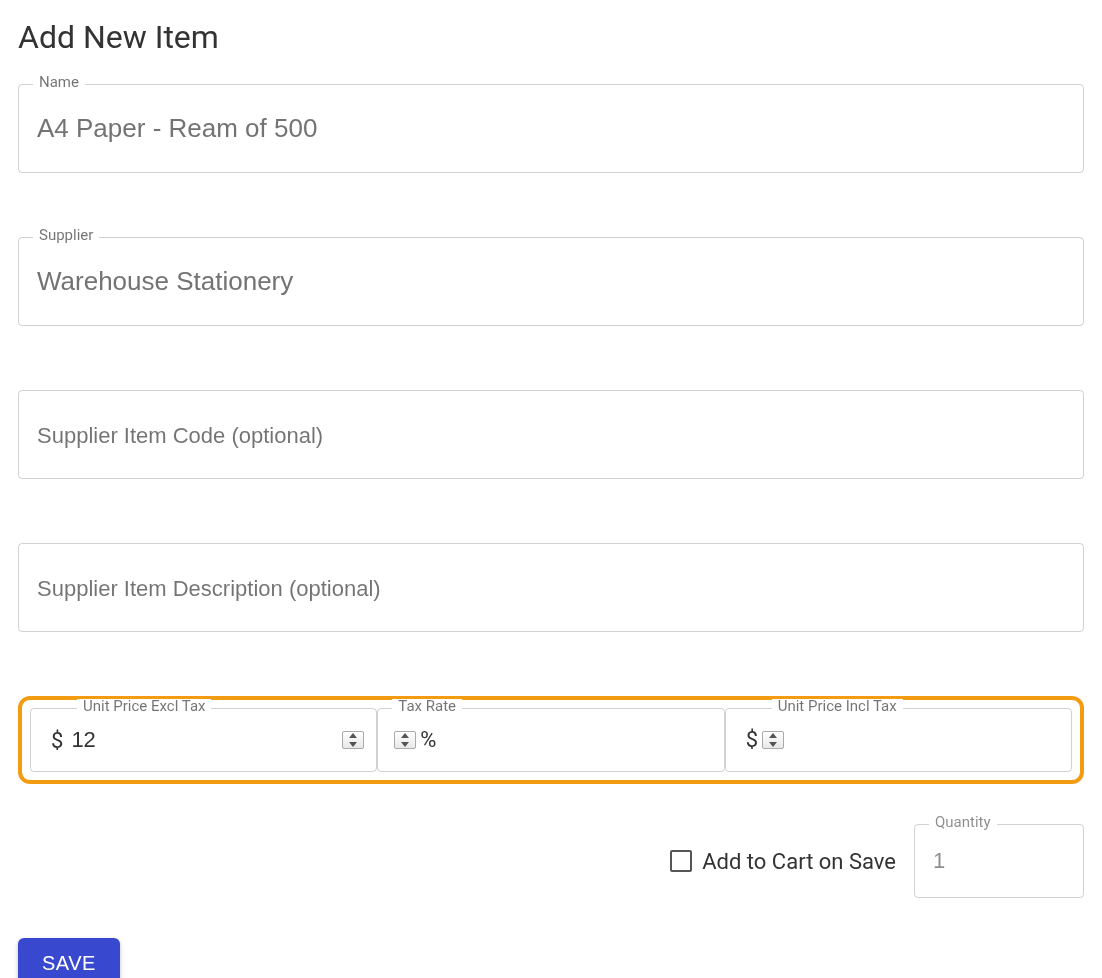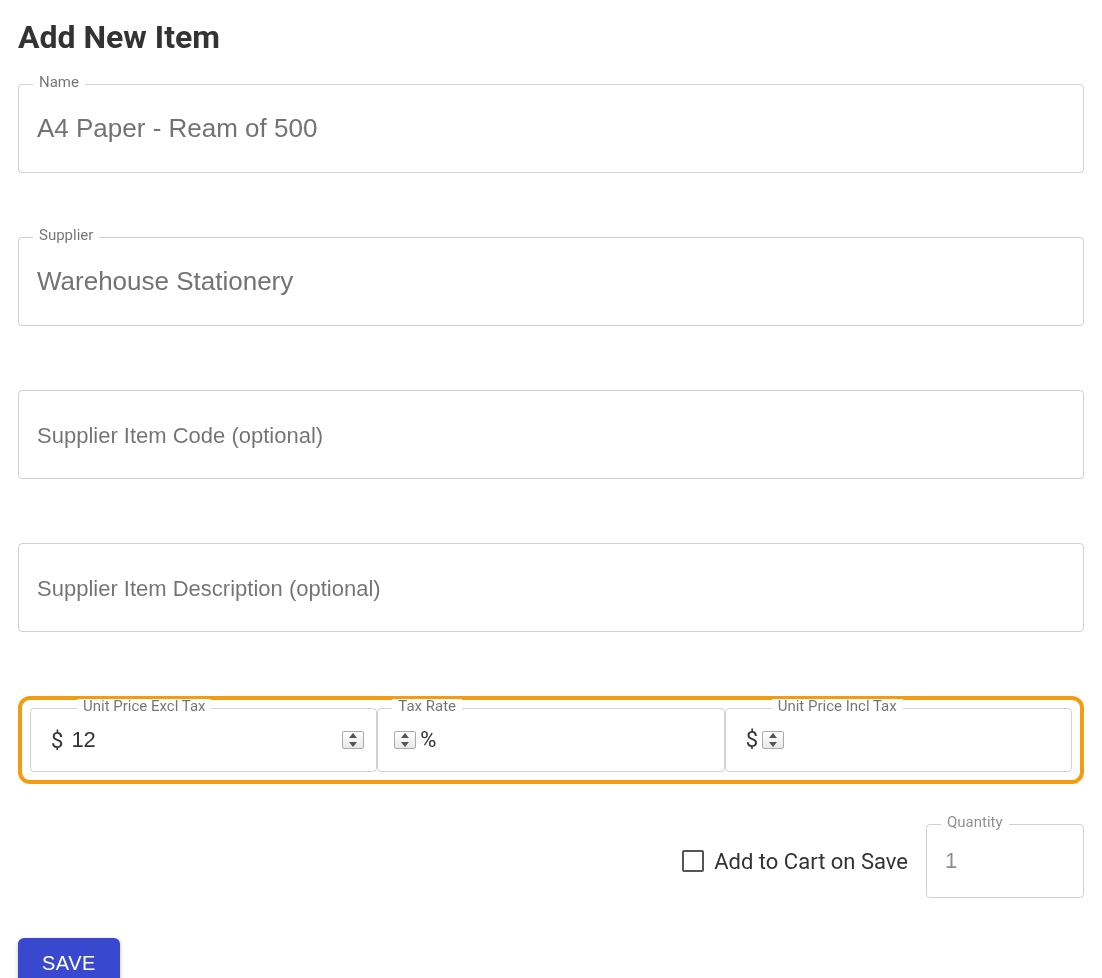--- a/index.html
+++ b/index.html
@@ -6,21 +6,21 @@
   body {
     margin: 0;
     padding: 18px;
     font-family: Roboto, "Helvetica Neue", Arial, sans-serif;
     background: #fff;
     color: #333;
     width: 1102px;
   }
   h1.page-title {
     font-size: 32px;
-    font-weight: 700;
+    font-weight: 400;
     color: #333;
     margin: 0 0 28px 0;
   }
   .field-wrap {
     position: relative;
     border: 1px solid rgba(0,0,0,0.18);
     border-radius: 4px;
     margin-bottom: 64px;
   }
   .field-wrap.tight { margin-bottom: 0; }
@@ -122,21 +122,21 @@
     cursor: pointer;
   }
   .check-label {
     font-size: 22px;
     color: #333;
   }
   .qty-wrap {
     position: relative;
     border: 1px solid rgba(0,0,0,0.18);
     border-radius: 4px;
-    width: 158px;
+    width: 170px;
   }
   .qty-wrap .field-label { color: rgba(0,0,0,0.45); }
   .qty-holder {
     display: flex;
     align-items: center;
     padding: 22px 12px 22px 16px;
   }
   .qty-input {
     flex: 1;
     border: none;

